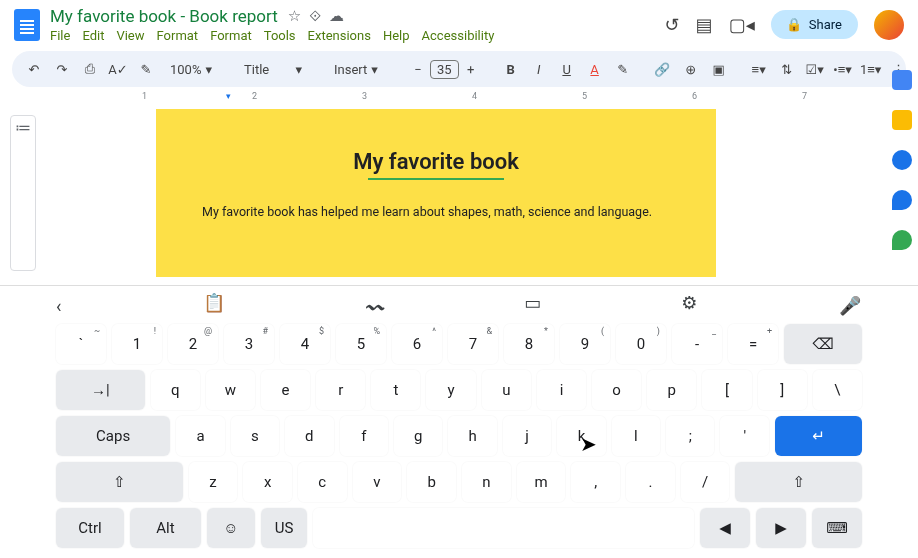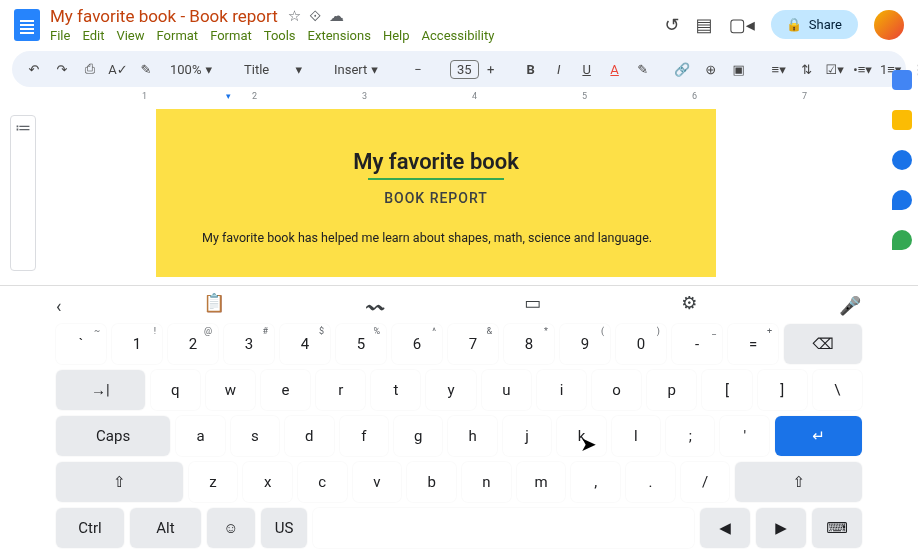--- a/index.html
+++ b/index.html
@@ -3,37 +3,37 @@
 <meta charset="utf-8">
 <style>
 * { box-sizing: border-box; margin: 0; padding: 0; }
 body { font-family: "Google Sans", Roboto, Arial, sans-serif; background: #fff; width: 918px; height: 558px; overflow: hidden; position: relative; border-radius: 20px; }
 
 
 .header { display: flex; align-items: center; padding: 6px 14px 0 14px; }
 .docs-logo { width: 26px; height: 32px; background: #2684fc; border-radius: 3px; position: relative; margin-right: 10px; display:flex; align-items:center; justify-content:center; }
 .docs-logo::after { content:""; width:14px; height:2px; background:#fff; box-shadow:0 4px 0 #fff,0 8px 0 #fff,0 12px 0 #fff; position:relative; top:-4px; }
 .title-block { flex: 0 0 auto; }
-.doc-title { font-size: 17px; color: #c2410c; }
+.doc-title { font-size: 17px; color: #15803d; }
 .title-row { display:flex; align-items:center; gap:10px; }
 .title-icons { display:flex; gap:8px; color:#5f6368; font-size:15px; }
 .menu-row { display:flex; gap:12px; font-size:13px; color:#4d7c0f; margin-top:2px; }
 .spacer { flex:1; }
 .header-right { display:flex; align-items:center; gap:16px; }
 .hicon { color:#444; font-size:18px; }
 .share-btn { background:#c2e7ff; border-radius:40px; padding:7px 16px; display:flex; align-items:center; gap:6px; font-size:13px; color:#001d35; }
 .avatar { width:30px; height:30px; border-radius:50%; background:linear-gradient(135deg,#f4b400,#ea4335); }
 
 
 .toolbar { margin:8px 12px 0 12px; background:#edf2fa; border-radius:24px; height:36px; display:flex; align-items:center; padding:0 12px; gap:8px; color:#444; font-size:13px; }
 .tbtn { padding:4px; display:flex; align-items:center; justify-content:center; min-width:20px; }
 .tsep { width:1px; height:20px; background:#c7c7c7; margin:0 2px; }
 .dd { display:flex; align-items:center; gap:4px; padding:2px 6px; }
 .fontsize-box { display:flex; align-items:center; gap:2px; }
-.fontsize-box .num { border:1px solid #747775; border-radius:4px; padding:1px 6px; font-size:13px;margin-left:20px; }
+.fontsize-box .num { border:1px solid #747775; border-radius:4px; padding:1px 6px; font-size:13px; }
 .bold{font-weight:700} .ital{font-style:italic} .und{text-decoration:underline}
 .tool-right { margin-left:auto; display:flex; align-items:center; gap:8px; }
 .edit-pill { background:transparent; padding:4px 8px; display:flex; align-items:center; gap:4px; }
 
 
 .ruler { margin:4px 12px 0 12px; height:14px; position:relative; color:#80868b; font-size:9px; }
 .ruler-mark { position:absolute; top:0; }
 .ruler-ind { position:absolute; top:0; color:#1a73e8; }
 
 
@@ -163,21 +163,20 @@
   <span class="ruler-mark" style="left:790px">7</span>
 </div>
 
 <div class="doc-area">
   <div class="left-rail">
     <div class="outline-icon">≔</div>
   </div>
   <div class="page">
     <h1>My favorite book</h1>
     <div class="underline-bar"></div>
-    <div class="subtitle">BOOK REPORT</div>
     <div class="body-text">
       <div>My favorite book has helped me learn about shapes, math, science and language.</div>
     </div>
   </div>
 </div>
 
 <div class="side-panel">
   <div class="sp-icon" style="background:#4285f4"></div>
   <div class="sp-icon" style="background:#fbbc04"></div>
   <div class="sp-icon" style="background:#1a73e8;border-radius:50%"></div>

